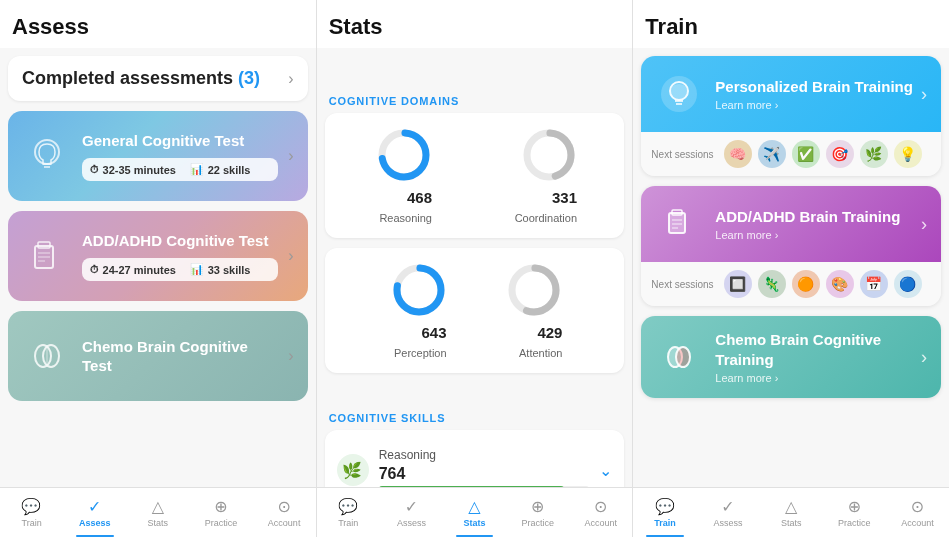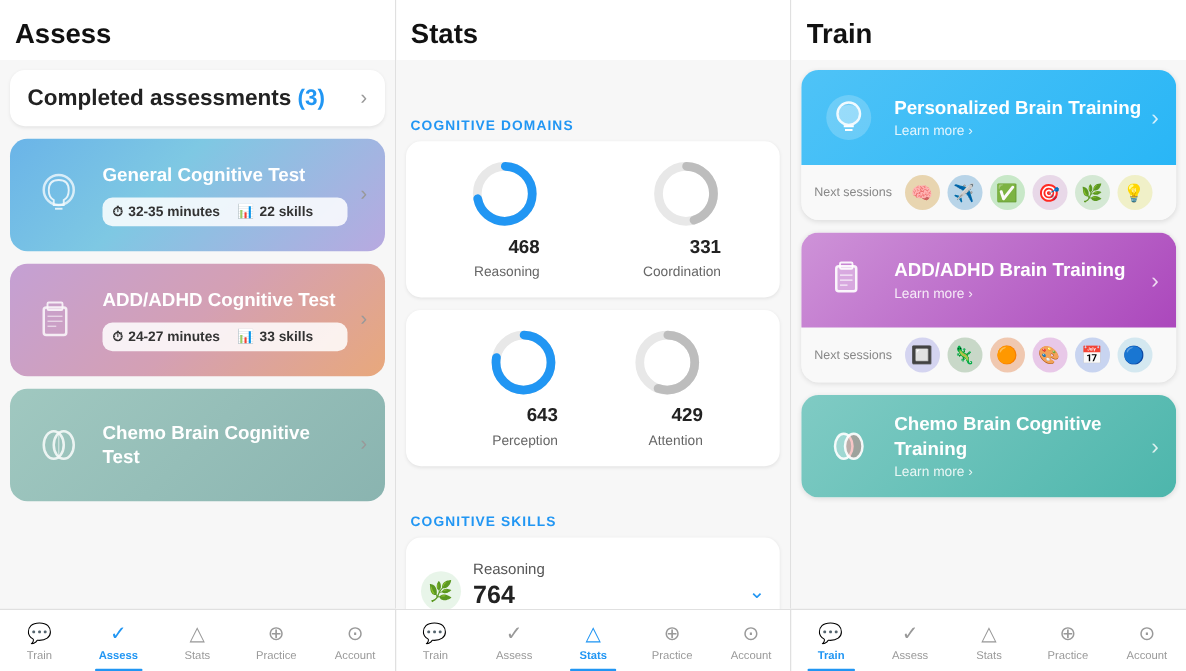--- a/index.html
+++ b/index.html
@@ -188,21 +188,21 @@
     }
     .skill-info {
       flex: 1;
     }
     .skill-name {
       font-size: 12px;
       color: #555;
       margin-bottom: 3px;
     }
     .skill-value {
-      font-size: 20px;
+      font-size: 16px;
       font-weight: 700;
       color: #222;
     }
     .skill-bar-container {
       height: 6px;
       background: #eee;
       border-radius: 3px;
       margin-top: 3px;
     }
     .skill-bar-fill {

